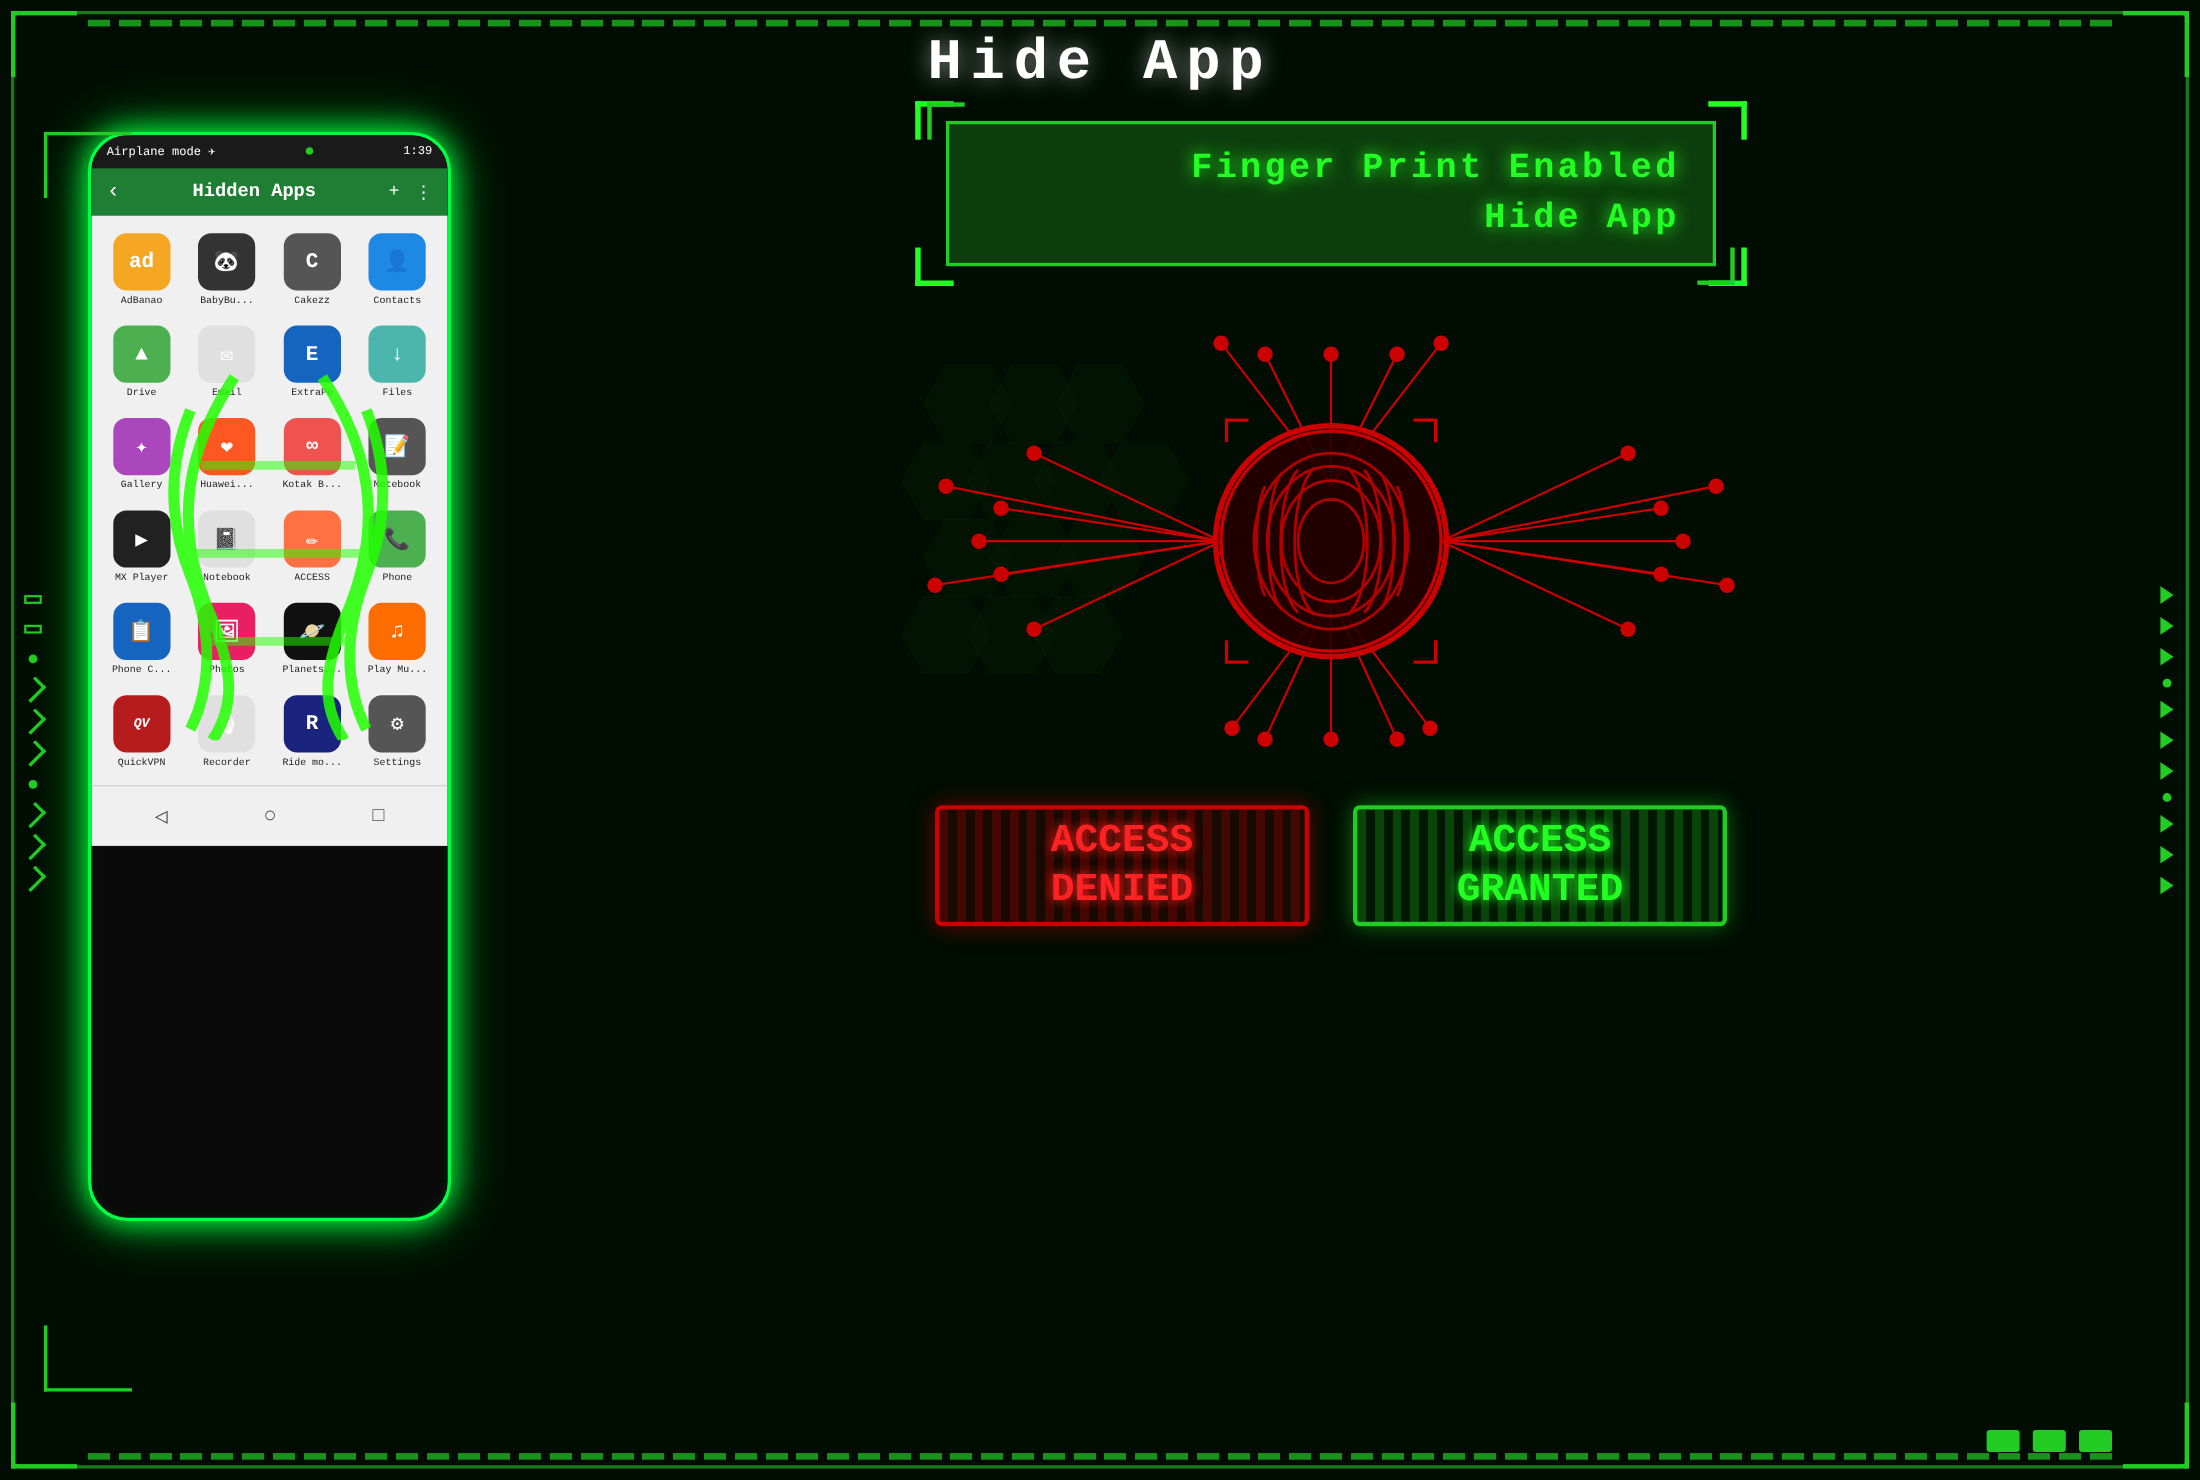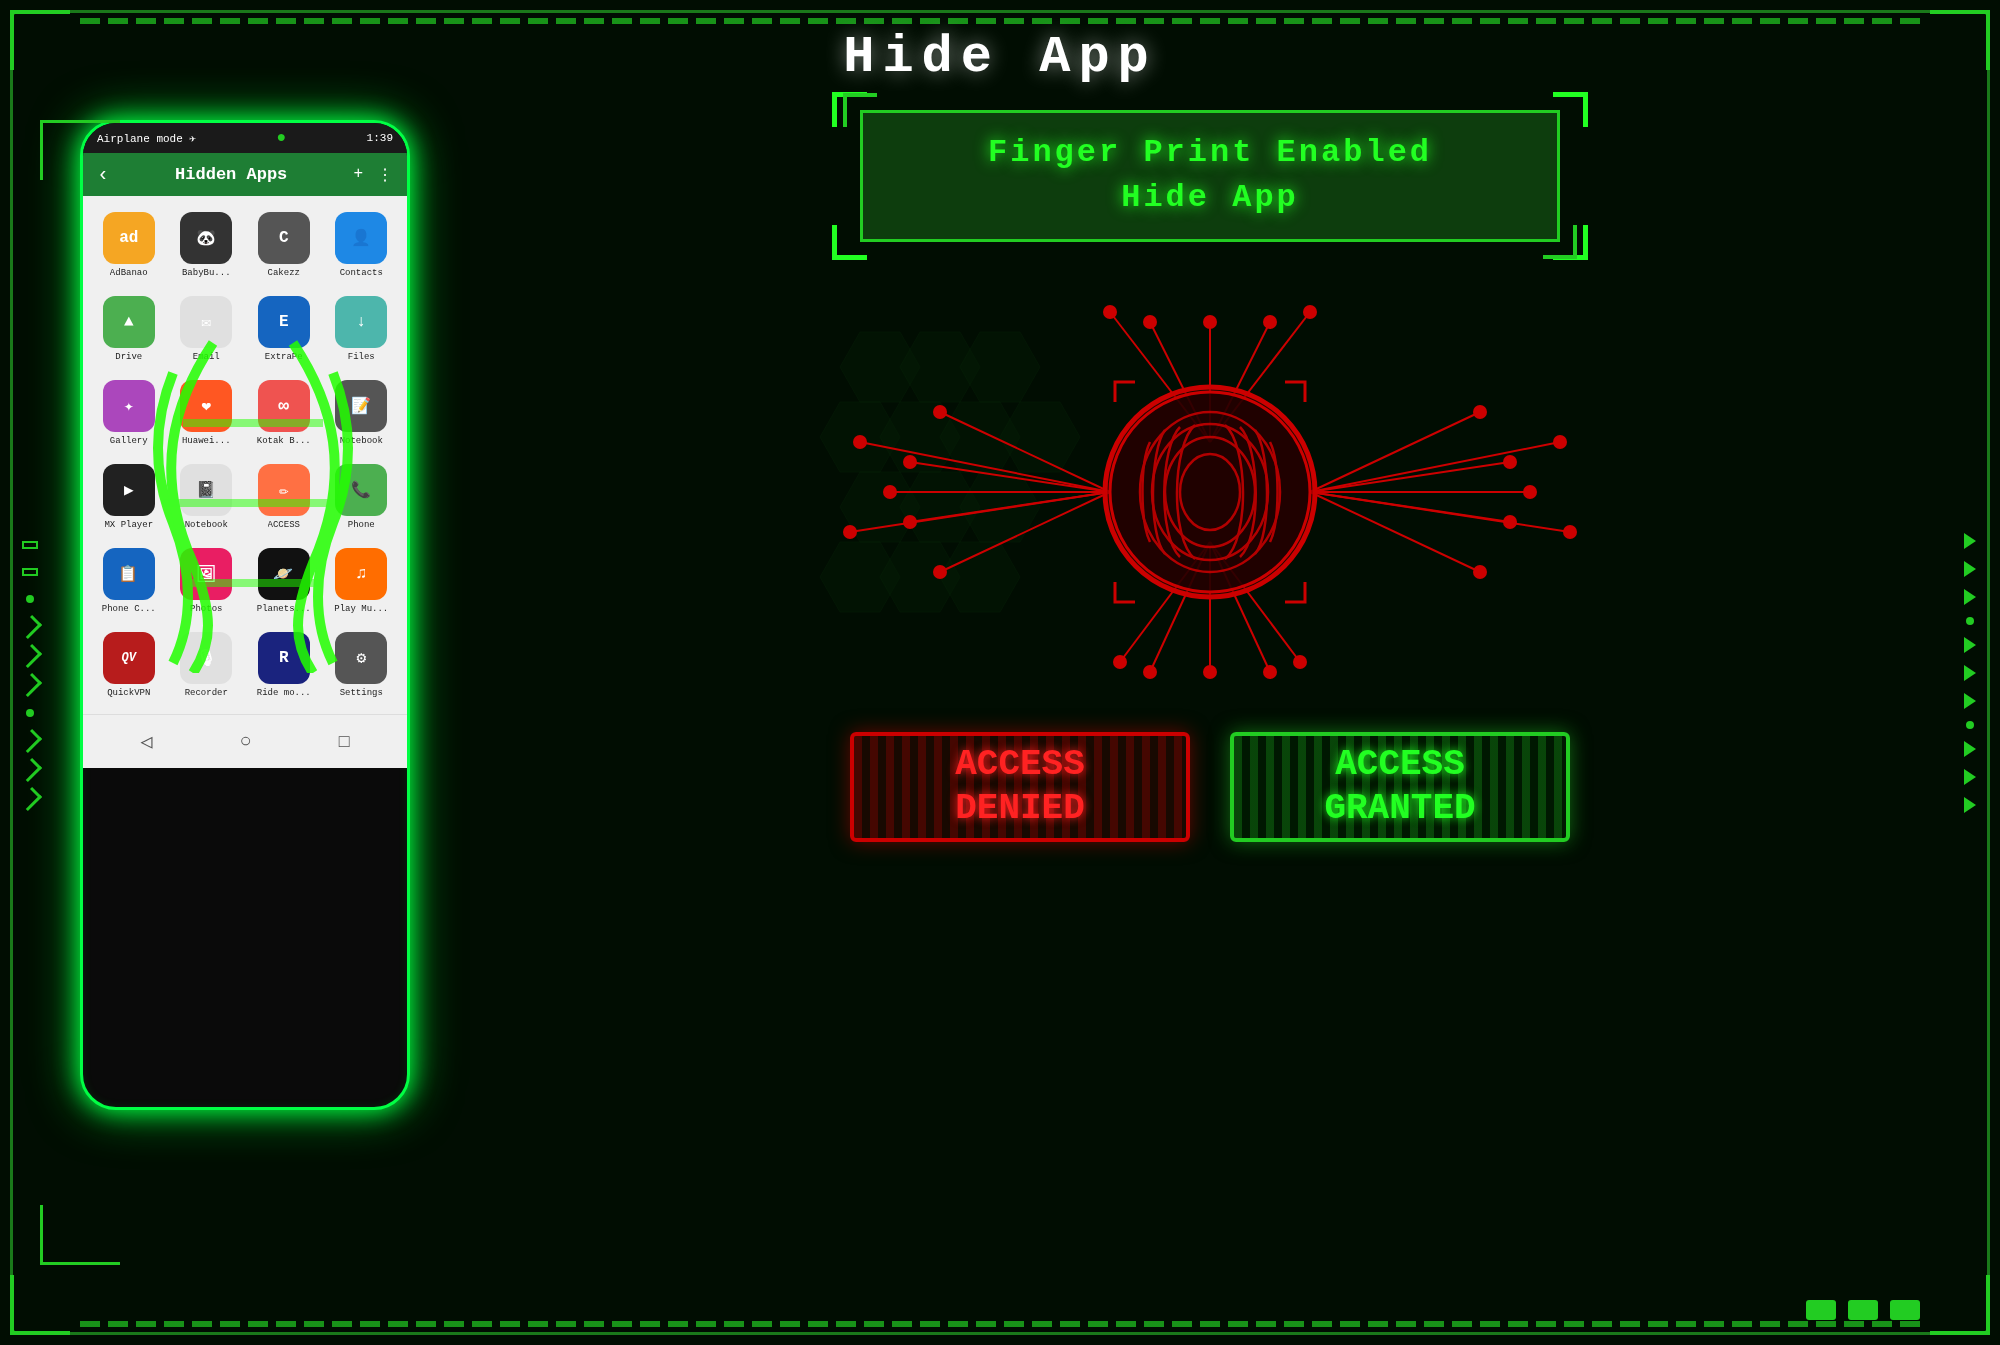--- a/index.html
+++ b/index.html
@@ -188,21 +188,21 @@
       gap: 4px;
     }
 
     .app-icon {
       width: 52px;
       height: 52px;
       border-radius: 12px;
       display: flex;
       align-items: center;
       justify-content: center;
-      font-size: 16px;
+      font-size: 19px;
       color: white;
       font-weight: bold;
     }
 
     .app-label {
       font-size: 9px;
       color: #222;
       text-align: center;
       max-width: 70px;
       overflow: hidden;
@@ -241,21 +241,21 @@
     }
 
     
     .fp-title-box {
       position: relative;
       margin: 20px auto 30px auto;
       width: 700px;
       background: #0d3d0d;
       border: 3px solid #22cc22;
       padding: 18px 30px;
-      text-align: center;
+      text-align: right;
     }
     .fp-title-box::before {
       content: '';
       position: absolute;
       top: -20px;
       left: -20px;
       width: 30px;
       height: 30px;
       border-top: 4px solid #22cc22;
       border-left: 4px solid #22cc22;

